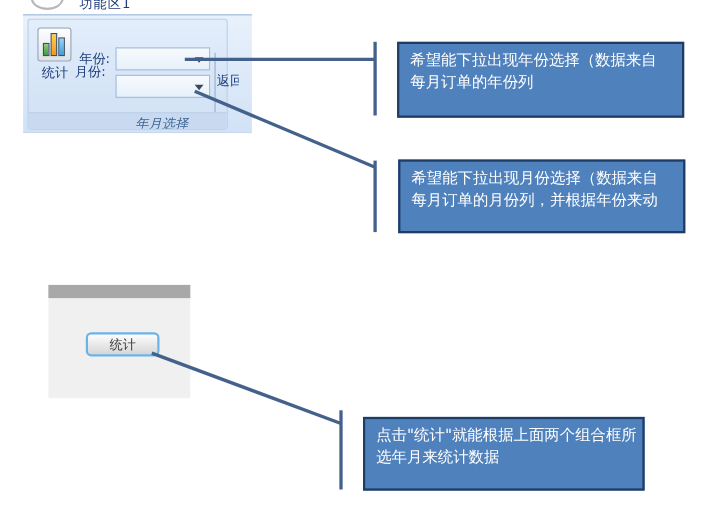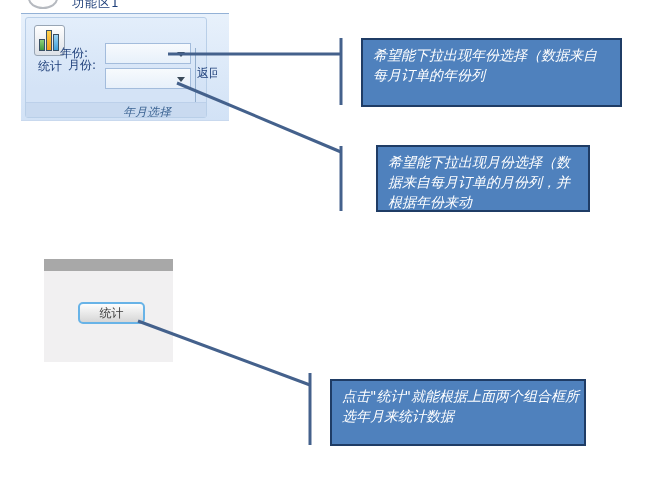--- a/index.html
+++ b/index.html
@@ -57,21 +57,21 @@
   .chart-icon .bar.green  { left:0;  height:12px; background:linear-gradient(#8ecf7a,#3f9a3f); }
   .chart-icon .bar.orange { left:7px; height:21px; background:linear-gradient(#ffd24d,#f09a1d); }
   .chart-icon .bar.blue   { left:14px; height:17px; background:linear-gradient(#9bd4f5,#3e9fdc); }
   .big-button-label {
     position:absolute; left:0; top:33px; width:34px;
     font-size:12px; color:#1c3d78;
   }
   .field-label {
     position:absolute; font-size:12px; color:#1c3d78; white-space:nowrap;
   }
-  .year-label  { left:34px; top:27px;text-align:right; }
+  .year-label  { left:46px; top:27px;text-align:right; }
   .month-label { left:42px; top:39px; }
   .combo {
     position:absolute; left:79px; width:86px; height:21px;
     background:linear-gradient(#f7fafd, #e7f0fa);
     border:1px solid #a3bcdc; cursor:default;
   }
   .combo.year  { top:25px; }
   .combo.month { top:50px; }
   .combo-value {
     position:absolute; left:4px; top:3px; font-size:12px; color:#333;
@@ -89,24 +89,24 @@
     position:absolute; left:171px; top:47px; width:20px; height:16px;
     overflow:hidden; font-size:12px; color:#1c3d78; white-space:nowrap;
     cursor:default;
     text-align:center;
   }
 
   
   .callout {
     position:absolute; background:#4f81bd; border:2px solid #1f3c65;
     color:#ffffff; font-size:14px; line-height:20px;
-    padding:5px 16px 5px 10px; z-index:10;font-style:italic;
+    padding:5px 16px 5px 10px; z-index:10;
   }
   .callout.c1 { left:361px; top:38px;  width:261px; height:69px; }
-  .callout.c2 { left:376px; top:145px; width:214px; height:67px; }
+  .callout.c2 { left:362px; top:145px; width:261px; height:67px; }
   .callout.c3 { left:330px; top:379px; width:256px; height:67px; padding-right:4px; }
 
   
   svg.overlay {
     position:absolute; left:0; top:0; width:655px; height:478px;
     z-index:5; pointer-events:none;
   }
 
   
   .panel {

